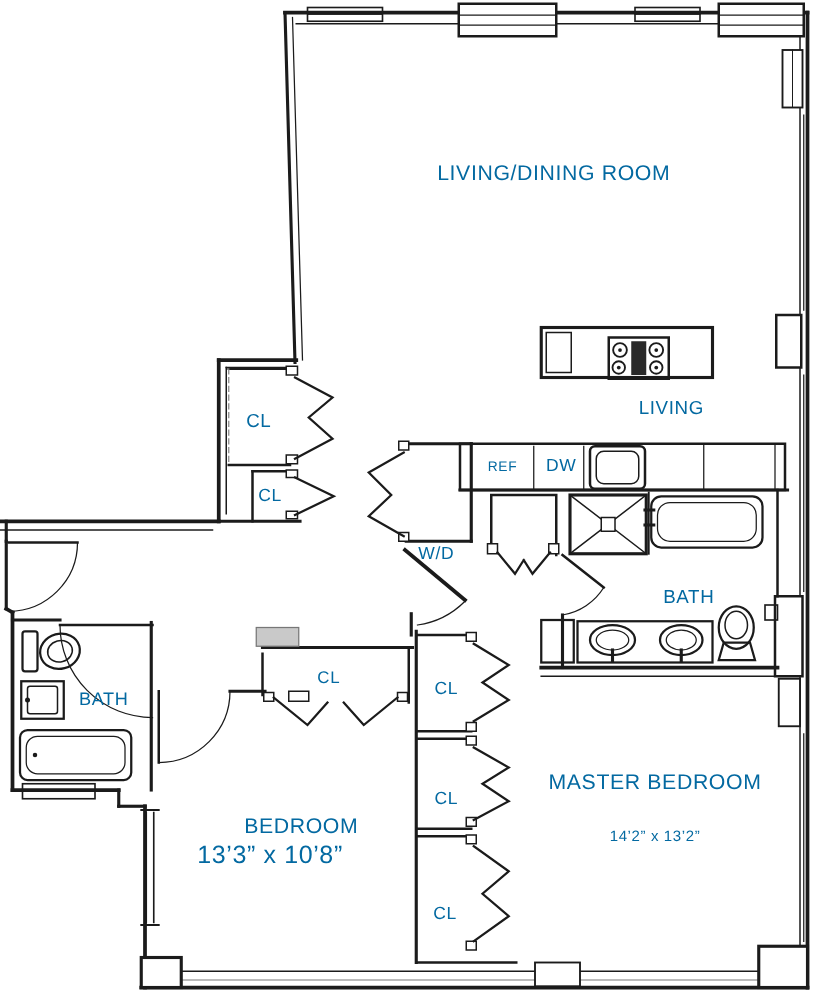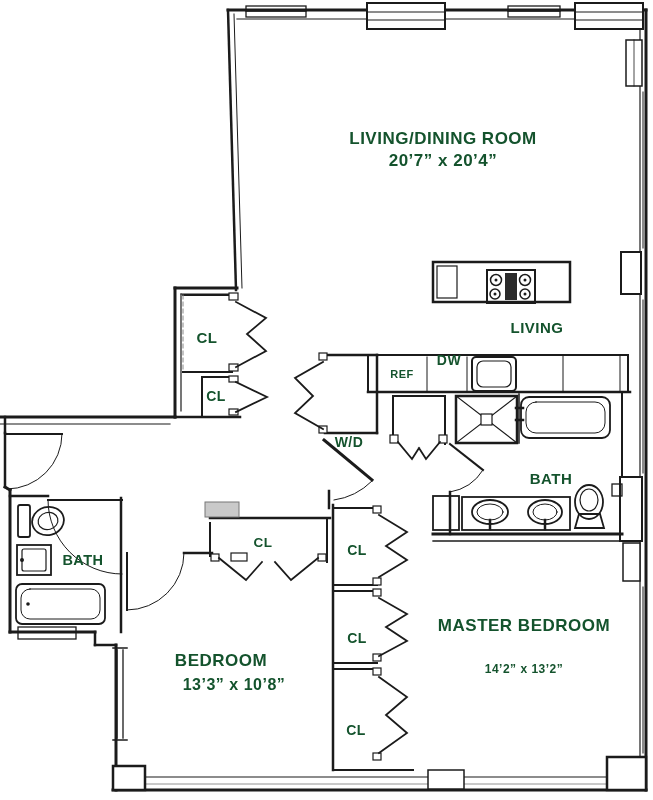--- a/index.html
+++ b/index.html
@@ -3,21 +3,21 @@
 <meta charset="utf-8">
 <style>
   html,body{margin:0;padding:0;background:#e8e8e8;}
   .plan-wrap{
     position:relative;width:653px;height:800px;background:#ffffff;
     font-family:"Liberation Sans", sans-serif;overflow:hidden;margin:0 auto;
   }
   svg{position:absolute;left:0;top:0;}
   .lbl{
     position:absolute;transform:translate(-50%,-50%);
-    font-weight:bold;color:#14532d;white-space:nowrap;letter-spacing:.5px;
+    font-weight:normal;color:#0369a1;white-space:nowrap;letter-spacing:.5px;
     font-family:"Liberation Sans", sans-serif;
   }
   .lbl-lg{font-size:17px;}
   .lbl-md{font-size:15px;}
   .lbl-sm{font-size:14px;}
 </style>
 </head>
 <body>
 
 <div class="plan-wrap">
@@ -257,37 +257,36 @@
         <rect x="21" y="589" width="79" height="30" rx="9" stroke-width="1"></rect>
         <circle cx="28" cy="604" r="1.8" fill="#1b1b1b" stroke="none"></circle>
       </g>
       <rect x="18" y="627" width="58" height="12" stroke-width="1.3"></rect>
     </g>
 
   </g>
 </svg>
 
 <div class="lbl lbl-lg" style="left:443px;top:139px;">LIVING/DINING ROOM</div>
-<div class="lbl lbl-lg" style="left:443px;top:161px;">20’7” x 20’4”</div>
 
 <div class="lbl lbl-md" style="left:537px;top:327px;">LIVING</div>
 <div class="lbl" style="left:402px;top:374px;font-size:11px;">REF</div>
-<div class="lbl lbl-sm" style="left:449px;top:360px;">DW</div>
+<div class="lbl lbl-sm" style="left:449px;top:372px;">DW</div>
 
 <div class="lbl lbl-sm" style="left:349px;top:395px;margin-top:47px;">W/D</div>
 <div class="lbl lbl-md" style="left:207px;top:337px;">CL</div>
 <div class="lbl lbl-sm" style="left:216px;top:396px;">CL</div>
 
 <div class="lbl lbl-md" style="left:551px;top:478px;">BATH</div>
 <div class="lbl" style="left:83px;top:560px;font-size:14.5px;">BATH</div>
 
 <div class="lbl" style="left:263px;top:542px;font-size:13.5px;">CL</div>
 <div class="lbl lbl-sm" style="left:357px;top:550px;">CL</div>
 <div class="lbl lbl-sm" style="left:357px;top:638px;">CL</div>
 <div class="lbl lbl-sm" style="left:356px;top:730px;">CL</div>
 
-<div class="lbl lbl-lg" style="left:212px;top:661px;padding-left:18px;">BEDROOM</div>
-<div class="lbl" style="left:234px;top:685px;font-size:16px;">13’3” x 10’8”</div>
+<div class="lbl lbl-lg" style="left:232px;top:661px;padding-left:18px;">BEDROOM</div>
+<div class="lbl" style="left:216px;top:685px;font-size:20px;">13’3” x 10’8”</div>
 
 <div class="lbl lbl-lg" style="left:524px;top:626px;">MASTER BEDROOM</div>
 <div class="lbl" style="left:524px;top:669px;font-size:12px;">14’2” x 13’2”</div>
 
 </div>
 
 </body></html>

